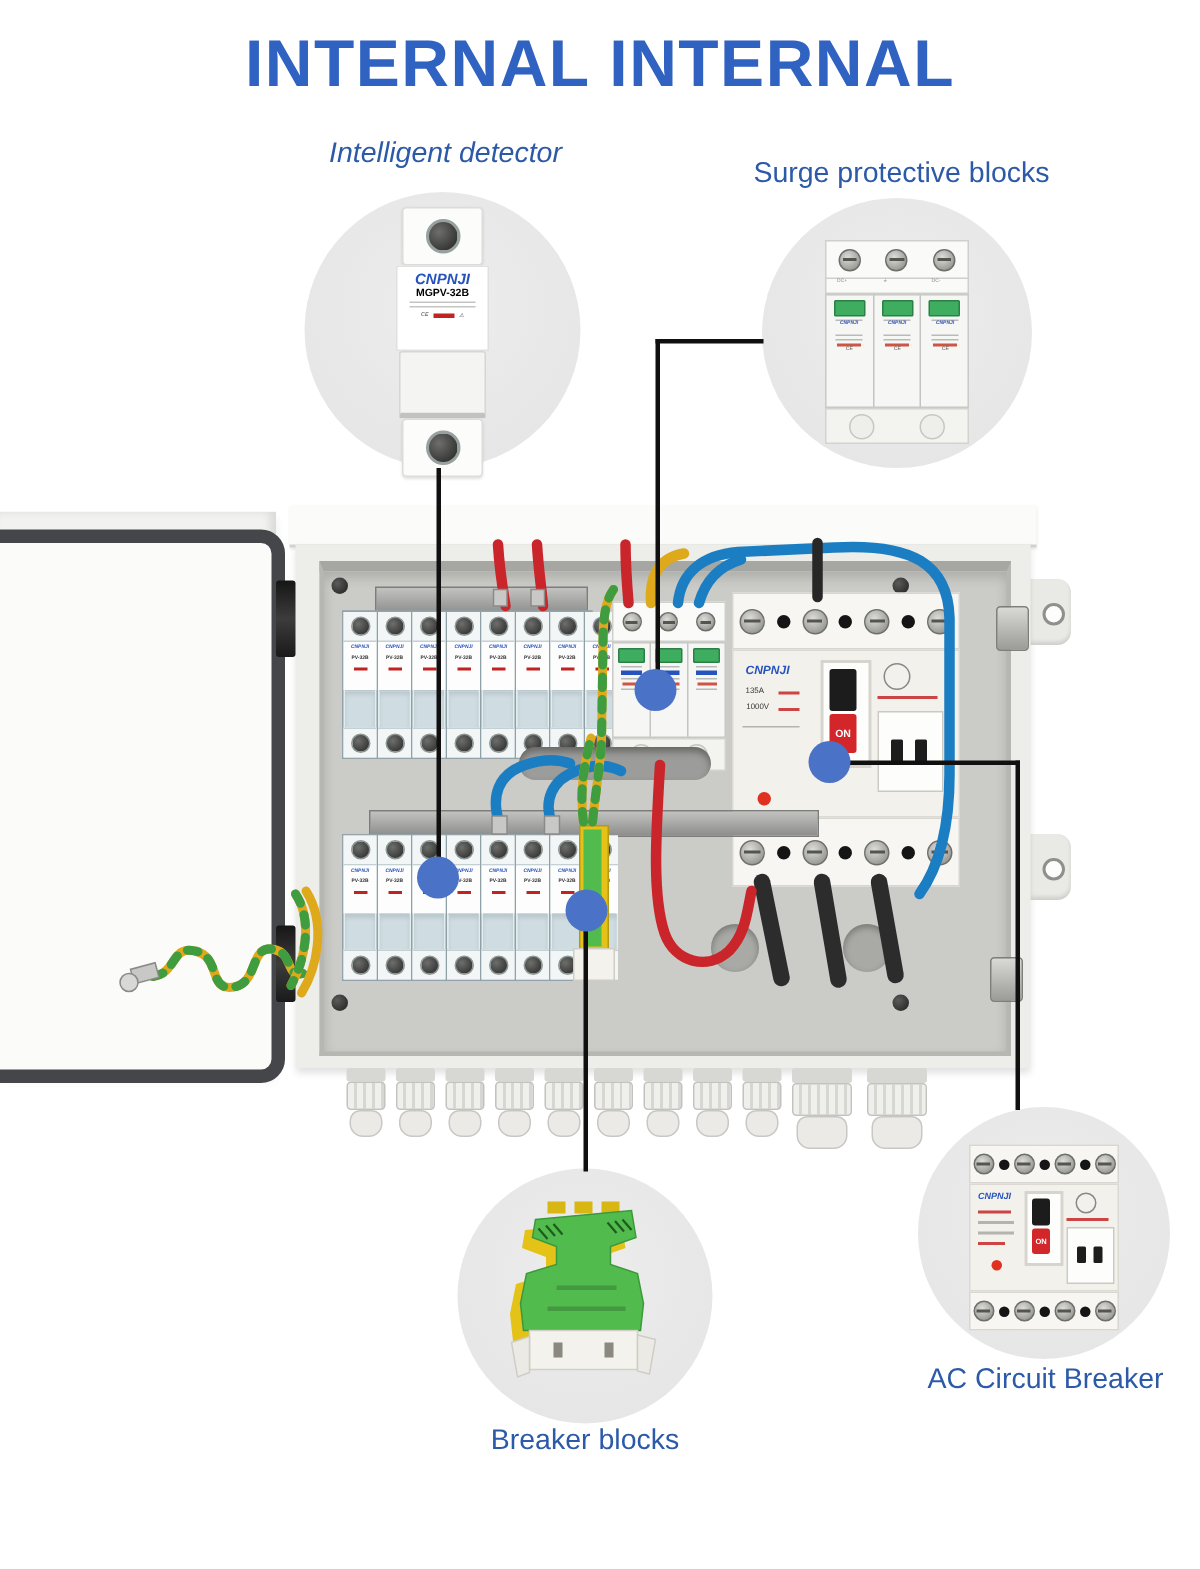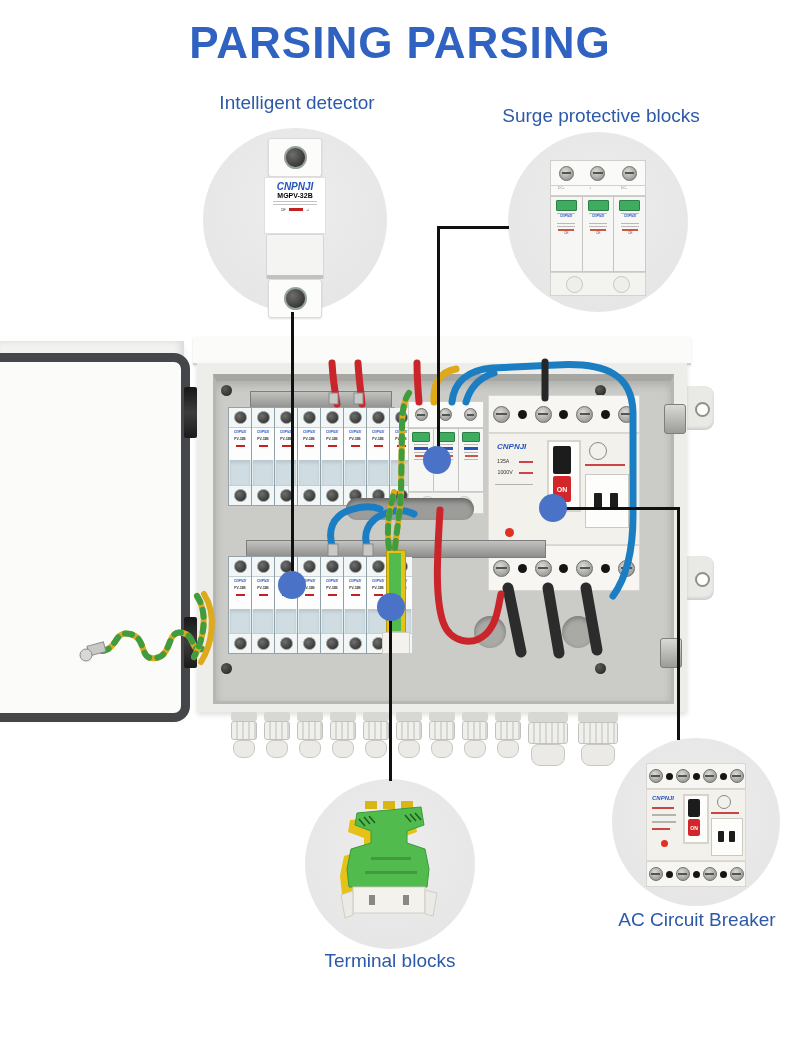--- a/index.html
+++ b/index.html
@@ -120,23 +120,23 @@
   .screw16{width:19px;height:19px;border-radius:50%;background:radial-gradient(circle at 35% 35%,#6e6e6c,#222220);border:2px solid #97a19f;display:block;}
   .det-mid{width:60px;height:52px;background:#ffffff;border:1px solid #e0e0de;text-align:center;padding-top:3px;}
   .det-door{width:56px;height:40px;background:#f4f4f2;border:1px solid #d6d6d4;border-bottom:4px solid #c2c2c0;border-radius:2px;}
   .microline{height:1px;background:#c4c4c2;margin:2px 8px 0 8px;}
 </style>
 </head>
 <body>
 
 <div id="page">
 
-  <div class="abs title">PARSING PARSING</div>
-
-  <div class="abs callout-label" style="left:187px;top:92px;width:220px;">Intelligent detector</div>
+  <div class="abs title">INTERNAL INTERNAL</div>
+
+  <div class="abs callout-label" style="left:187px;top:92px;width:220px;font-style:italic;">Intelligent detector</div>
   <div class="abs callout-label" style="left:471px;top:105px;width:260px;">Surge protective blocks</div>
 
   <div class="abs bigcircle" style="left:203px;top:128px;width:184px;height:184px;">
     <div class="abs det" style="left:60px;top:10px;width:64px;">
       <div class="det-cap">
           <i class="screw16"></i>
         </div>
       <div class="det-mid">
         <span class="brandtxt" style="font-size:10px;display:block;">CNPNJI</span>
         <span style="font-size:7px;font-weight:bold;display:block;">MGPV-32B</span>
@@ -698,21 +698,21 @@
       </g>
       <rect x="46" y="64" width="40" height="3" fill="rgba(0,0,0,0.18)"></rect>
       <rect x="40" y="78" width="52" height="3" fill="rgba(0,0,0,0.18)"></rect>
       <rect x="28" y="94" width="72" height="26" fill="#f3f2ed" stroke="#d2d0c9"></rect>
       <path d="M16,102 L28,98 L28,122 L20,125 Z" fill="#eceae4" stroke="#cfcdc6"></path>
       <path d="M112,100 L100,97 L100,121 L108,123 Z" fill="#eceae4" stroke="#cfcdc6"></path>
       <rect x="44" y="102" width="6" height="10" fill="#8a887f"></rect>
       <rect x="78" y="102" width="6" height="10" fill="#8a887f"></rect>
     </svg>
   </div>
-  <div class="abs callout-label" style="left:290px;top:950px;width:200px;">Terminal blocks</div>
+  <div class="abs callout-label" style="left:290px;top:950px;width:200px;">Breaker blocks</div>
 
   <div class="abs bigcircle" style="left:612px;top:738px;width:168px;height:168px;">
     <div class="abs" style="left:34px;top:25px;width:100px;z-index:3;">
       <div class="mccb-strip" style="height:24px;">
         <i class="mscrew" style="width:12px;height:12px;"></i>
         <i class="blackdot" style="width:7px;height:7px;"></i>
         <i class="mscrew" style="width:12px;height:12px;"></i>
         <i class="blackdot" style="width:7px;height:7px;"></i>
         <i class="mscrew" style="width:12px;height:12px;"></i>
         <i class="blackdot" style="width:7px;height:7px;"></i>

